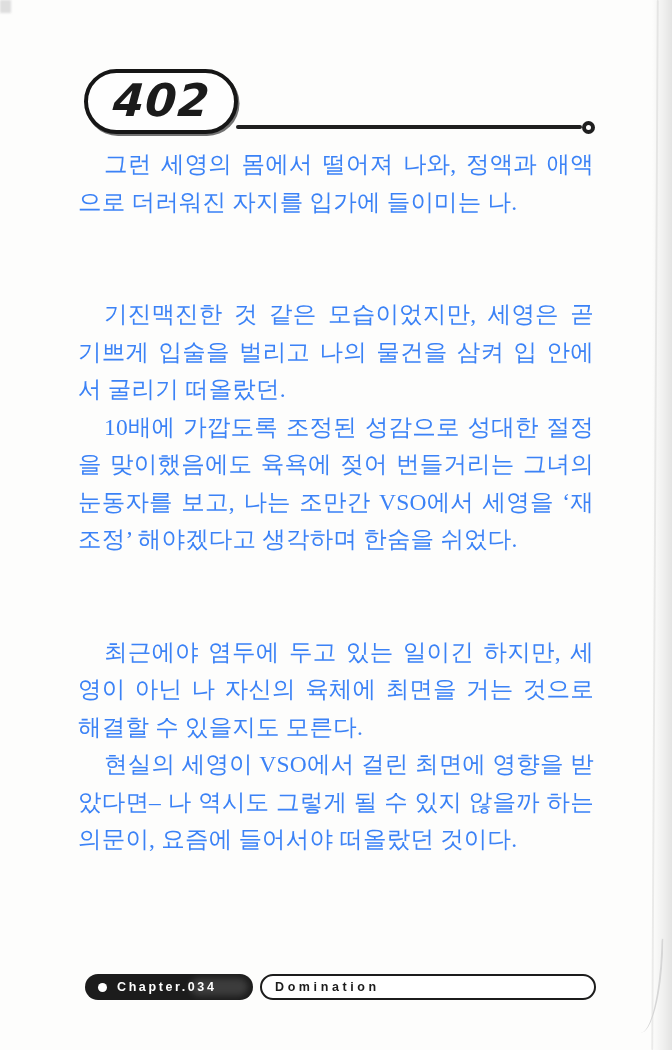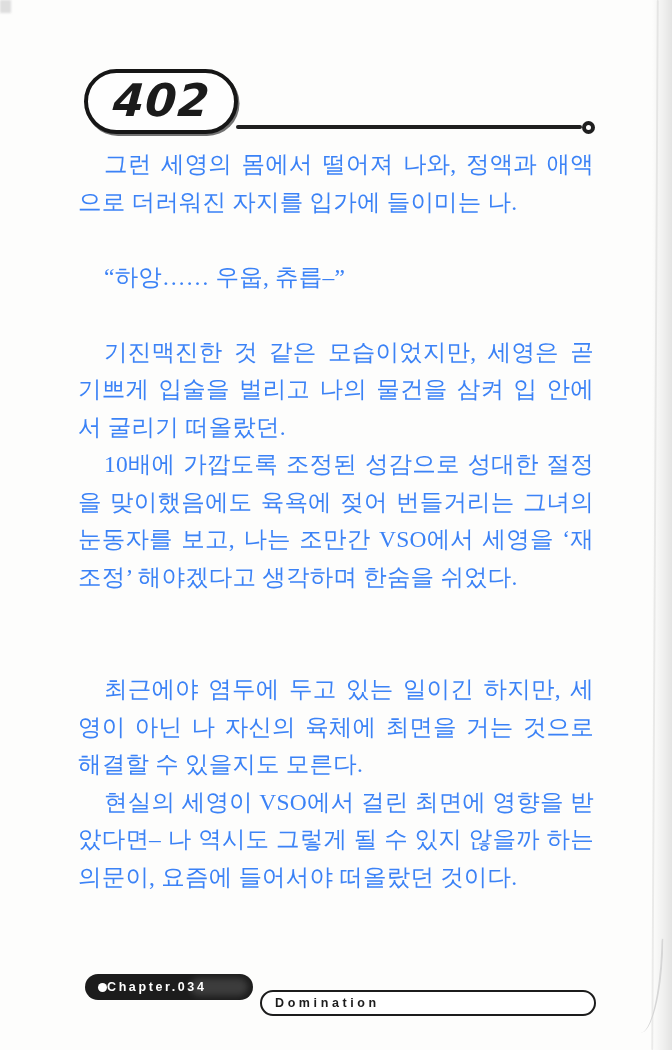--- a/index.html
+++ b/index.html
@@ -126,41 +126,41 @@
     background: #ffffff;
     margin-left: 13px;
     flex: 0 0 auto;
   }
   .chapter-label {
     font-family: "Liberation Sans", sans-serif;
     font-weight: bold;
     font-size: 12.5px;
     letter-spacing: 2.6px;
     color: #ffffff;
+    margin-left: 10px;
     white-space: nowrap;
   }
   .chapter-smudge {
     position: absolute;
     right: 5px; top: 4px;
     width: 58px; height: 18px;
     background: rgba(255,255,255,0.14);
     border-radius: 9px;
     filter: blur(3px);
   }
   .title-badge {
     position: absolute;
     left: 260px; top: 974px;
     width: 336px; height: 26px;
     box-sizing: border-box;
     border: 2.5px solid #1c1c1c;
     border-radius: 14px;
     background: #ffffff;
     display: flex;
     align-items: center;
-    margin-top: 16px;
   }
   .title-label {
     font-family: "Liberation Sans", sans-serif;
     font-weight: bold;
     font-size: 12.5px;
     letter-spacing: 3.6px;
     color: #1c1c1c;
     margin-left: 13px;
     white-space: nowrap;
   }
@@ -177,21 +177,20 @@
 
   <div class="page-number-badge">
     <span class="page-number-text">402</span>
   </div>
   <div class="header-line"></div>
   <div class="header-line-ring"></div>
 
   <div class="text-column">
     <p>그런 세영의 몸에서 떨어져 나와, 정액과 애액으로 더러워진 자지를 입가에 들이미는 나.</p>
     <div class="line-gap"></div>
-    <p>“하앙…… 우웁, 츄릅–”</p>
     <div class="line-gap"></div>
     <p>기진맥진한 것 같은 모습이었지만, 세영은 곧 기쁘게 입술을 벌리고 나의 물건을 삼켜 입 안에서 굴리기 떠올랐던.</p>
     <p>10배에 가깝도록 조정된 성감으로 성대한 절정을 맞이했음에도 육욕에 젖어 번들거리는 그녀의 눈동자를 보고, 나는 조만간 VSO에서 세영을 ‘재조정’ 해야겠다고 생각하며 한숨을 쉬었다.</p>
     <div class="line-gap"></div>
     <div class="line-gap"></div>
     <p>최근에야 염두에 두고 있는 일이긴 하지만, 세영이 아닌 나 자신의 육체에 최면을 거는 것으로 해결할 수 있을지도 모른다.</p>
     <p>현실의 세영이 VSO에서 걸린 최면에 영향을 받았다면– 나 역시도 그렇게 될 수 있지 않을까 하는 의문이, 요즘에 들어서야 떠올랐던 것이다.</p>
   </div>
 
   <div class="chapter-badge">

